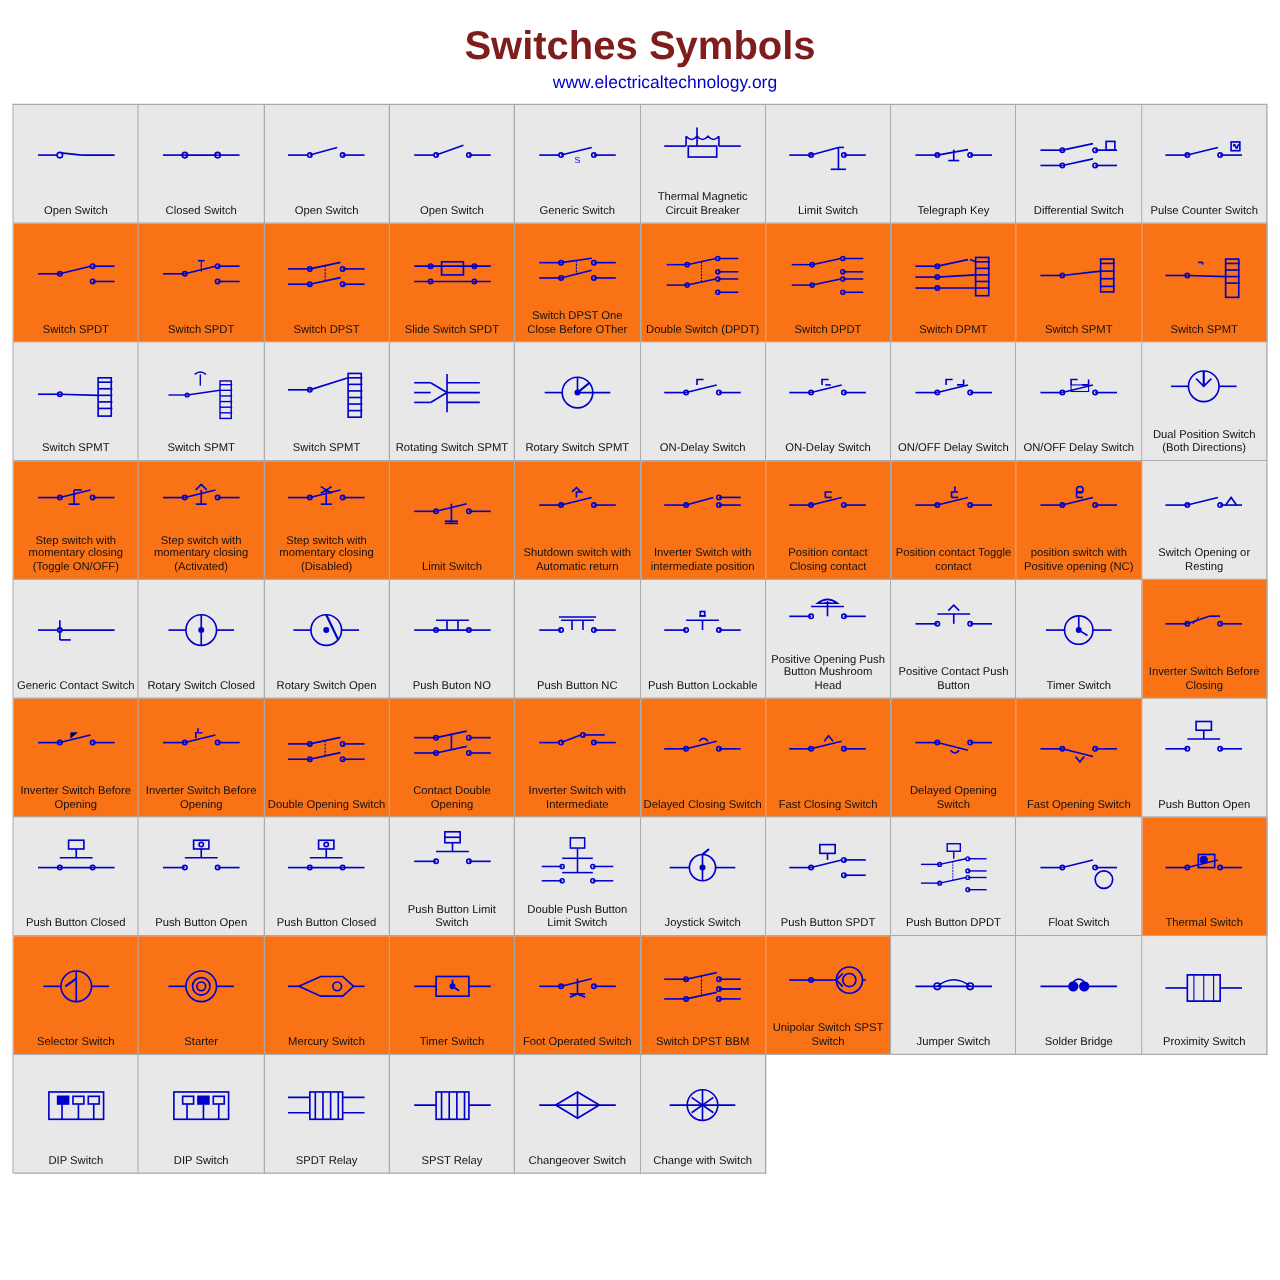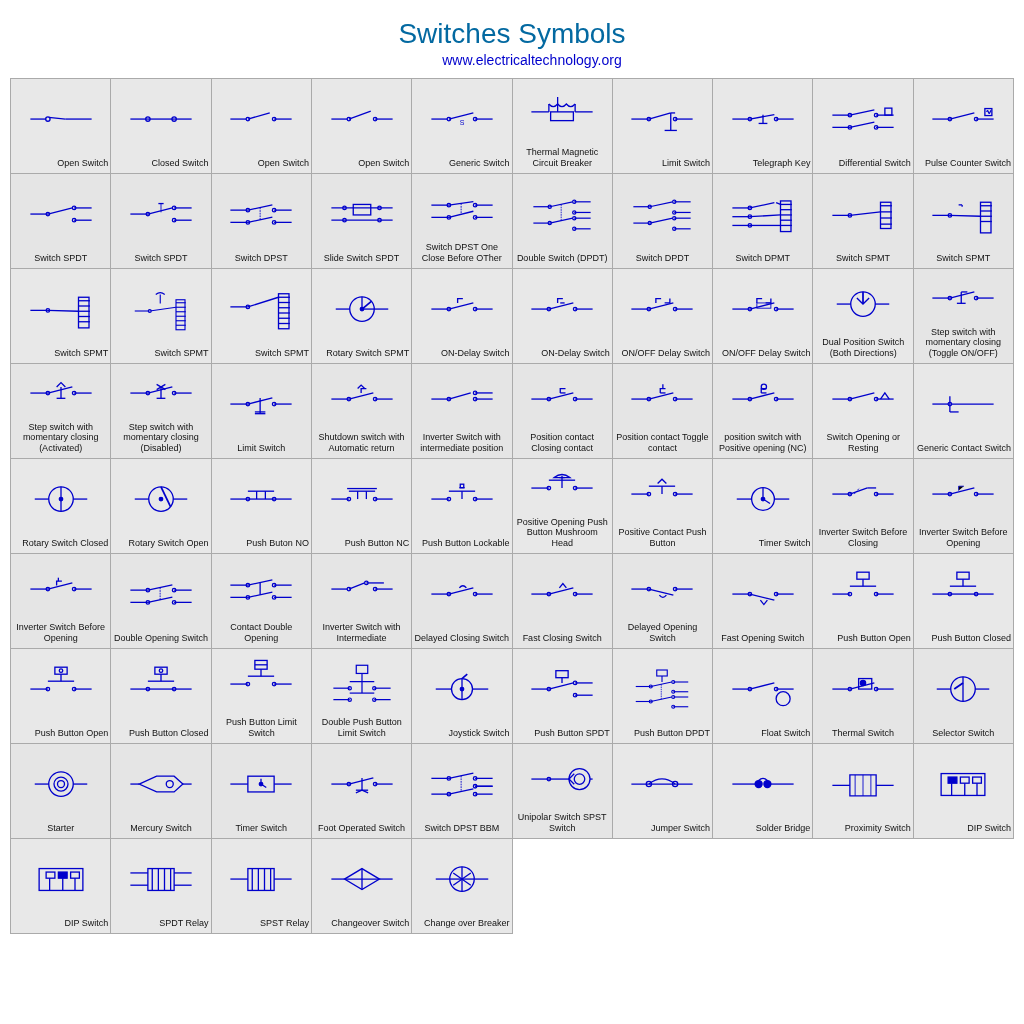--- a/index.html
+++ b/index.html
@@ -5,23 +5,23 @@
     * { box-sizing: border-box; margin: 0; padding: 0; }
     body {
       background: #fff;
       font-family: Arial, sans-serif;
       display: flex;
       flex-direction: column;
       align-items: center;
       padding: 10px;
     }
     .page-title {
-      font-size: 28px;
-      font-weight: normal;
-      color: #0369a1;
+      font-size: 32px;
+      font-weight: bold;
+      color: #7f1d1d;
       margin-top: 8px;
       margin-bottom: 2px;
     }
     .page-subtitle {
       font-size: 14px;
       color: #0000cc;
       margin-bottom: 10px;
       margin-left: 40px;
     }
     .grid {
@@ -41,22 +41,22 @@
       justify-content: flex-end;
       padding: 4px 2px 4px;
       min-height: 95px;
       background: #f0f0f0;
       position: relative;
     }
     .cell:nth-child(even) {
       background: #fff;
     }
     
-    .cell.white { background: #e5e5e5; }
-    .cell.gray { background: #e8e8e8; align-items: flex-end; }
+    .cell.white { background: #f97316; }
+    .cell.gray { background: #e8e8e8; }
     .symbol {
       flex: 1;
       display: flex;
       align-items: center;
       justify-content: center;
       width: 100%;
       color: #0000cc;
     }
     .symbol svg {
       width: 70px;
@@ -444,20 +444,35 @@
           <line x1="0" y1="17" x2="20" y2="17" stroke="#0000cc" stroke-width="1.5" fill="none"></line>
           <circle cx="20" cy="17" r="2" stroke="#0000cc" stroke-width="1.5" fill="none"></circle>
           <line x1="20" y1="17" x2="55" y2="6" stroke="#0000cc" stroke-width="1.5" fill="none"></line>
         </svg>
       </div>
       <div class="label">Switch SPMT</div>
     </div>
     <div class="cell gray">
       <div class="symbol">
         <svg viewBox="-5 -5 80 45" xmlns="http://www.w3.org/2000/svg" style="overflow:visible">
+          <line x1="30" y1="0" x2="30" y2="35" stroke="#0000cc" stroke-width="1.5" fill="none"></line>
+          <path d="M15,8 L30,17 L15,26" stroke="#0000cc" stroke-width="1.5" fill="none"></path>
+          <line x1="0" y1="8" x2="15" y2="8" stroke="#0000cc" stroke-width="1.5" fill="none"></line>
+          <line x1="0" y1="17" x2="15" y2="17" stroke="#0000cc" stroke-width="1.5" fill="none"></line>
+          <line x1="0" y1="26" x2="15" y2="26" stroke="#0000cc" stroke-width="1.5" fill="none"></line>
+          <line x1="30" y1="8" x2="60" y2="8" stroke="#0000cc" stroke-width="1.5" fill="none"></line>
+          <line x1="30" y1="17" x2="60" y2="17" stroke="#0000cc" stroke-width="1.5" fill="none"></line>
+          <line x1="30" y1="26" x2="60" y2="26" stroke="#0000cc" stroke-width="1.5" fill="none"></line>
+        </svg>
+      </div>
+      <div class="label">Rotating Switch SPMT</div>
+    </div>
+    <div class="cell gray">
+      <div class="symbol">
+        <svg viewBox="-5 -5 80 45" xmlns="http://www.w3.org/2000/svg" style="overflow:visible">
           <circle cx="35" cy="17" r="14" stroke="#0000cc" stroke-width="1.5" fill="none"></circle>
           <line x1="5" y1="17" x2="21" y2="17" stroke="#0000cc" stroke-width="1.5"></line>
           <line x1="35" y1="17" x2="65" y2="17" stroke="#0000cc" stroke-width="1.5"></line>
           <line x1="35" y1="3" x2="35" y2="17" stroke="#0000cc" stroke-width="1.5"></line>
           <line x1="35" y1="17" x2="46" y2="8" stroke="#0000cc" stroke-width="2"></line>
           <circle cx="35" cy="17" r="2" stroke="#0000cc" stroke-width="1.5" fill="#0000cc"></circle>
         </svg>
       </div>
       <div class="label">Rotary Switch SPMT</div>
     </div>
@@ -1324,15 +1339,15 @@
         <svg viewBox="-5 -5 80 45" xmlns="http://www.w3.org/2000/svg" style="overflow:visible">
           <circle cx="35" cy="17" r="14" stroke="#0000cc" stroke-width="1.5" fill="none"></circle>
           <line x1="5" y1="17" x2="21" y2="17" stroke="#0000cc" stroke-width="1.5" fill="none"></line>
           <line x1="49" y1="17" x2="65" y2="17" stroke="#0000cc" stroke-width="1.5" fill="none"></line>
           <line x1="35" y1="3" x2="35" y2="31" stroke="#0000cc" stroke-width="1.5"></line>
           <line x1="21" y1="17" x2="49" y2="17" stroke="#0000cc" stroke-width="1.5"></line>
           <line x1="25" y1="10" x2="45" y2="24" stroke="#0000cc" stroke-width="1.5"></line>
           <line x1="25" y1="24" x2="45" y2="10" stroke="#0000cc" stroke-width="1.5"></line>
         </svg>
       </div>
-      <div class="label">Change over Breaker</div>
+      <div class="label">Change with Switch</div>
     </div>
   </div>
 
 </body></html>

